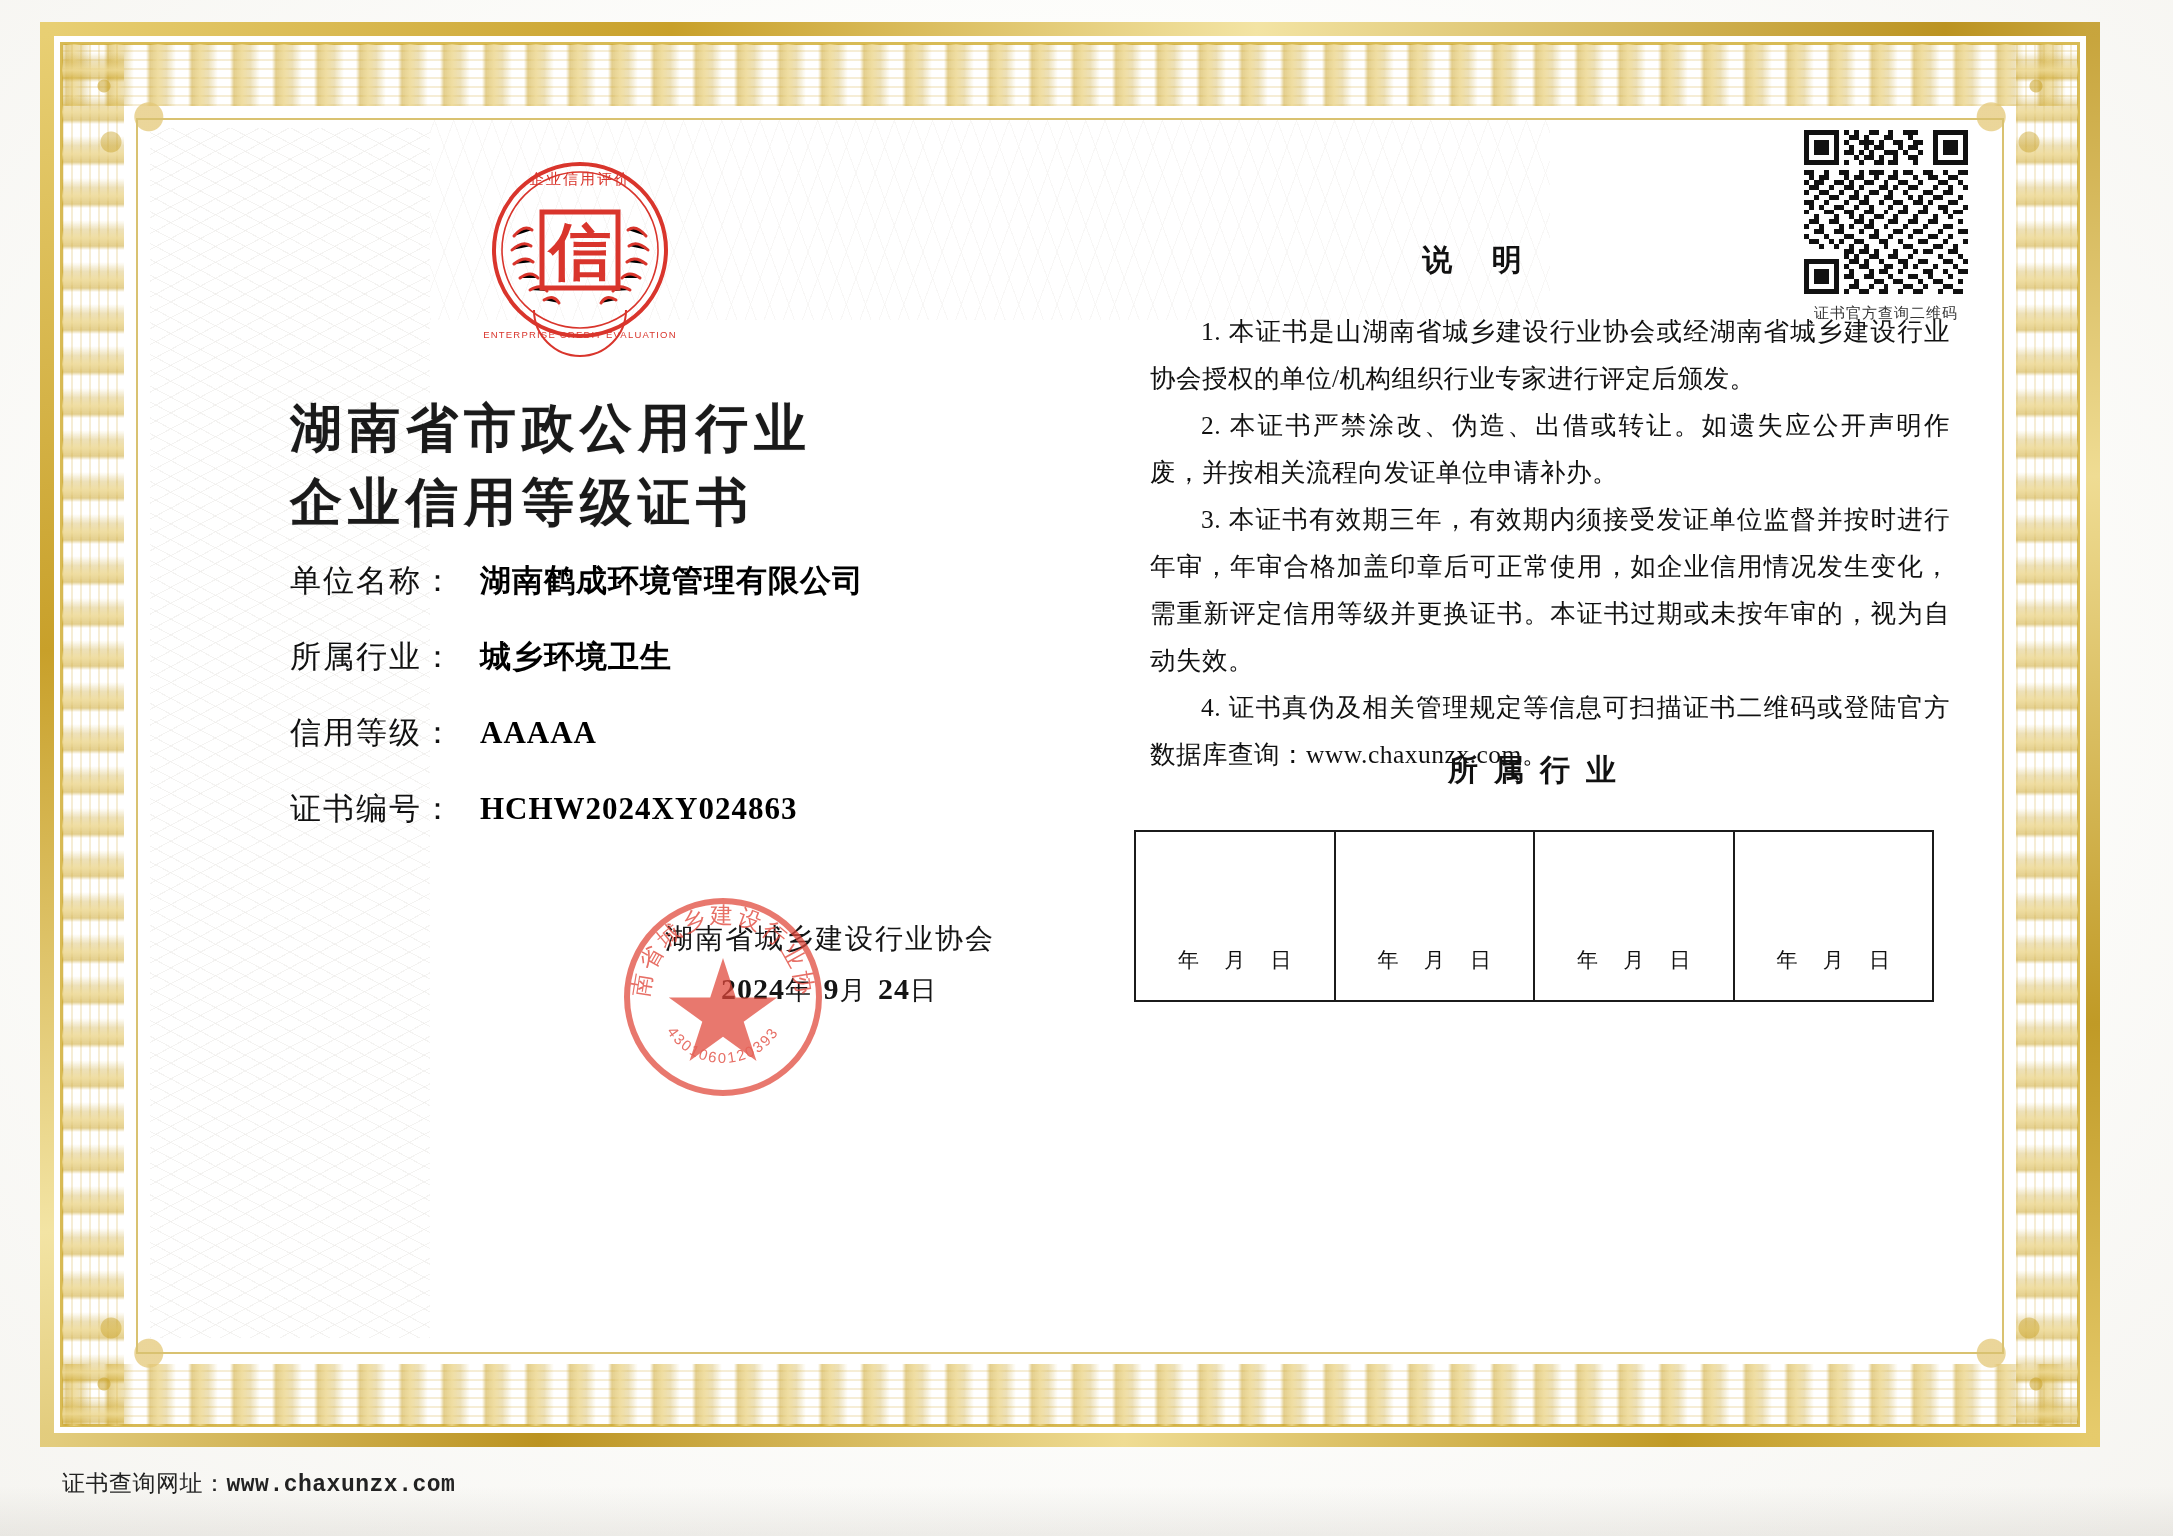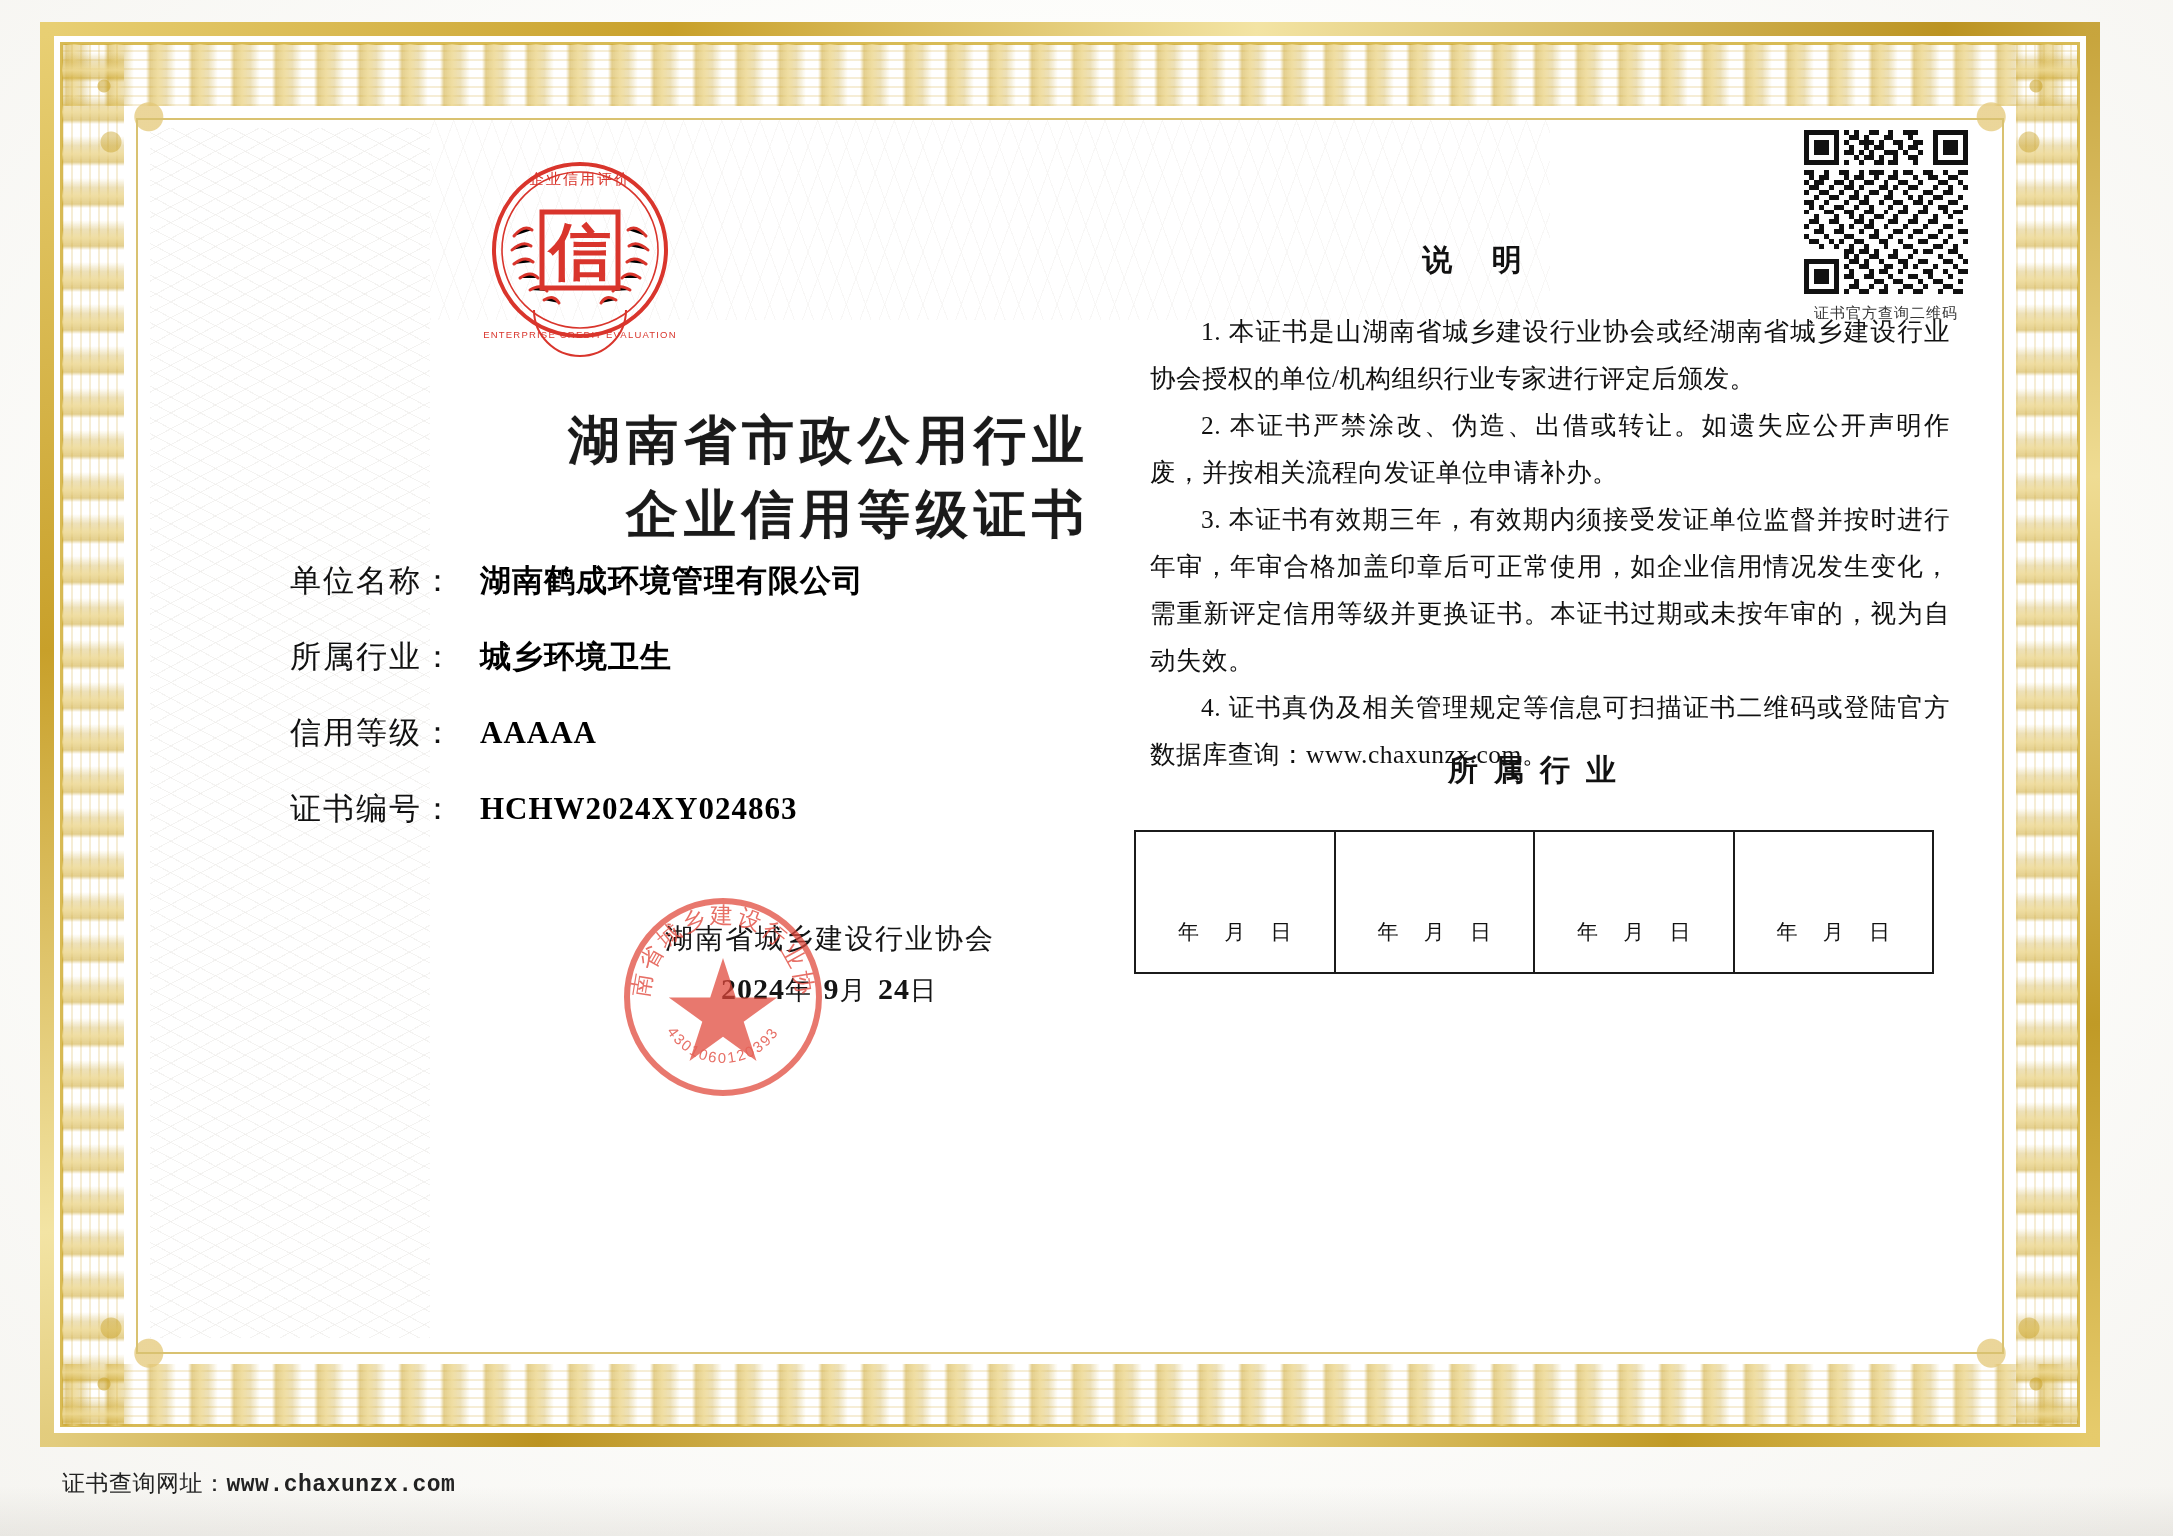--- a/index.html
+++ b/index.html
@@ -179,29 +179,28 @@
     width: 220px;
     height: 220px;
   }
   .emblem svg { display: block; }
 
   .cert-title {
     position: absolute;
     left: 20px;
     top: 262px;
     width: 800px;
-    text-align: right;
+    text-align: left;
     color: #1a1a1a;
     font-family: "Liberation Serif", serif;
     font-weight: bold;
     font-size: 52px;
     letter-spacing: 6px;
     line-height: 74px;
     text-shadow: 0 0 1px rgba(0,0,0,0.25);
-    margin-top: 12px;
   }
 
   .fields {
     position: absolute;
     left: 20px;
     top: 430px;
     width: 820px;
   }
   .field-row {
     display: flex;
@@ -320,21 +319,21 @@
     left: 150px;
     top: 620px;
     width: 560px;
   }
 
   .annual-table {
     position: absolute;
     left: 24px;
     top: 700px;
     width: 800px;
-    height: 144px;
+    height: 172px;
     display: flex;
     border: 2px solid #1b1b1b;
     box-sizing: border-box;
   }
   .annual-cell {
     flex: 1 1 0;
     border-right: 2px solid #1b1b1b;
     position: relative;
   }
   .annual-cell:last-child { border-right: none; }

